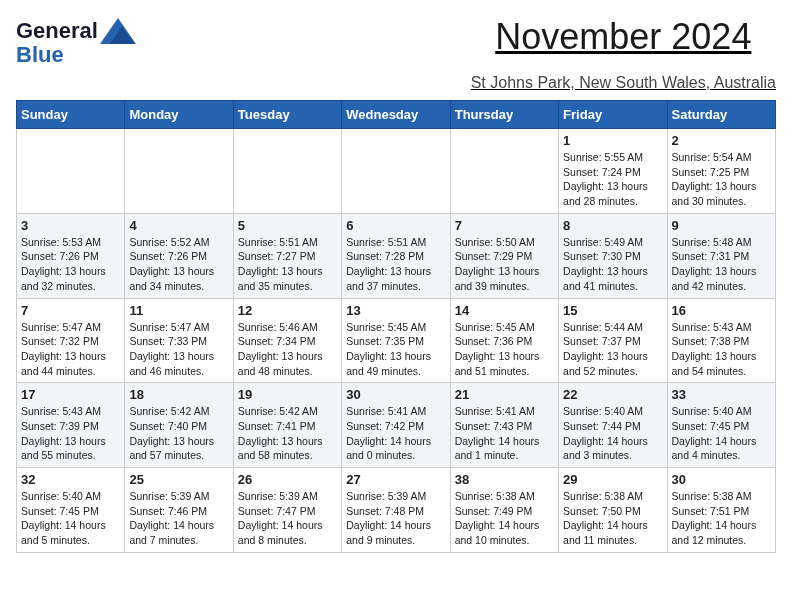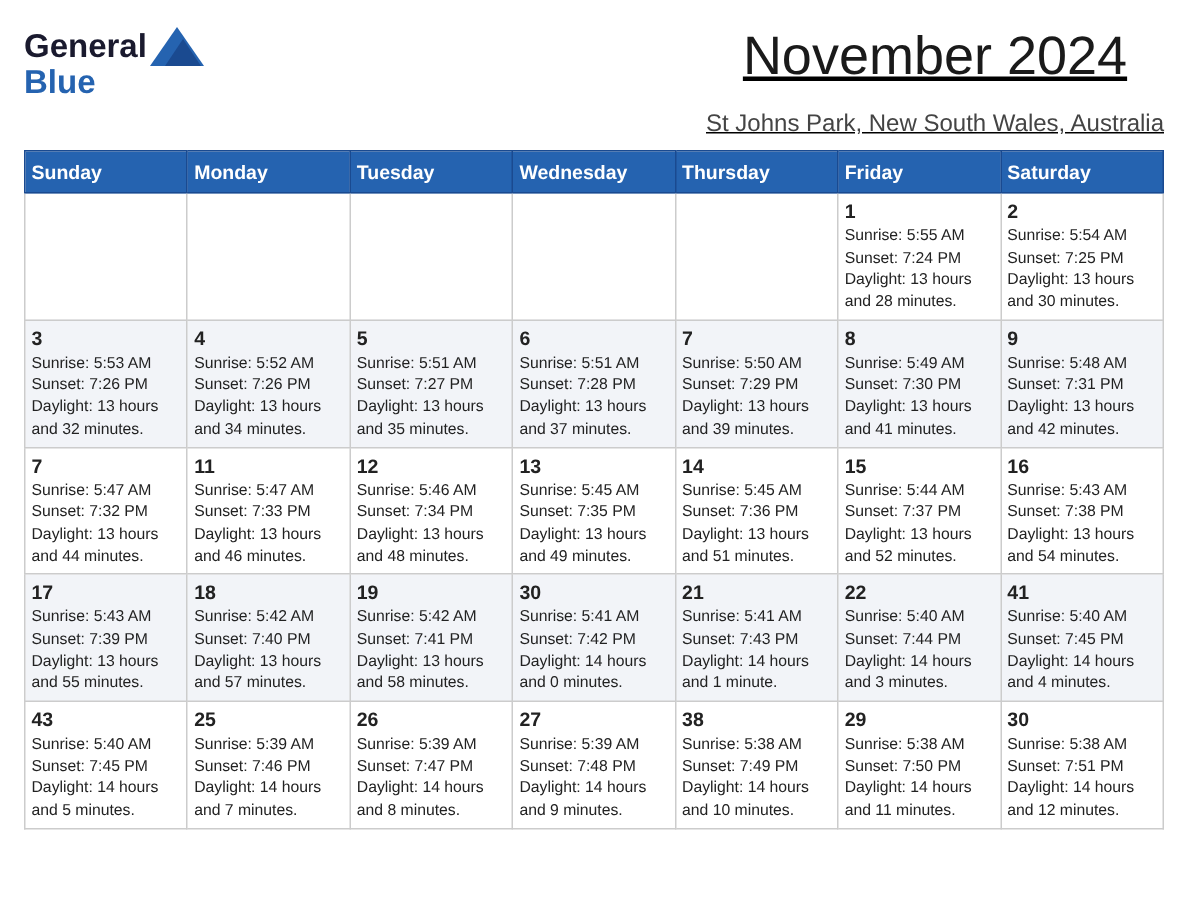--- a/index.html
+++ b/index.html
@@ -215,27 +215,27 @@
         </td>
         <td>
           <span class="day-number">21</span>
           <div class="day-info">Sunrise: 5:41 AM<br>Sunset: 7:43 PM<br>Daylight: 14 hours and 1 minute.</div>
         </td>
         <td>
           <span class="day-number">22</span>
           <div class="day-info">Sunrise: 5:40 AM<br>Sunset: 7:44 PM<br>Daylight: 14 hours and 3 minutes.</div>
         </td>
         <td>
-          <span class="day-number">41</span>
+          <span class="day-number">33</span>
           <div class="day-info">Sunrise: 5:40 AM<br>Sunset: 7:45 PM<br>Daylight: 14 hours and 4 minutes.</div>
         </td>
       </tr>
       <tr>
         <td>
-          <span class="day-number">43</span>
+          <span class="day-number">32</span>
           <div class="day-info">Sunrise: 5:40 AM<br>Sunset: 7:45 PM<br>Daylight: 14 hours and 5 minutes.</div>
         </td>
         <td>
           <span class="day-number">25</span>
           <div class="day-info">Sunrise: 5:39 AM<br>Sunset: 7:46 PM<br>Daylight: 14 hours and 7 minutes.</div>
         </td>
         <td>
           <span class="day-number">26</span>
           <div class="day-info">Sunrise: 5:39 AM<br>Sunset: 7:47 PM<br>Daylight: 14 hours and 8 minutes.</div>
         </td>

